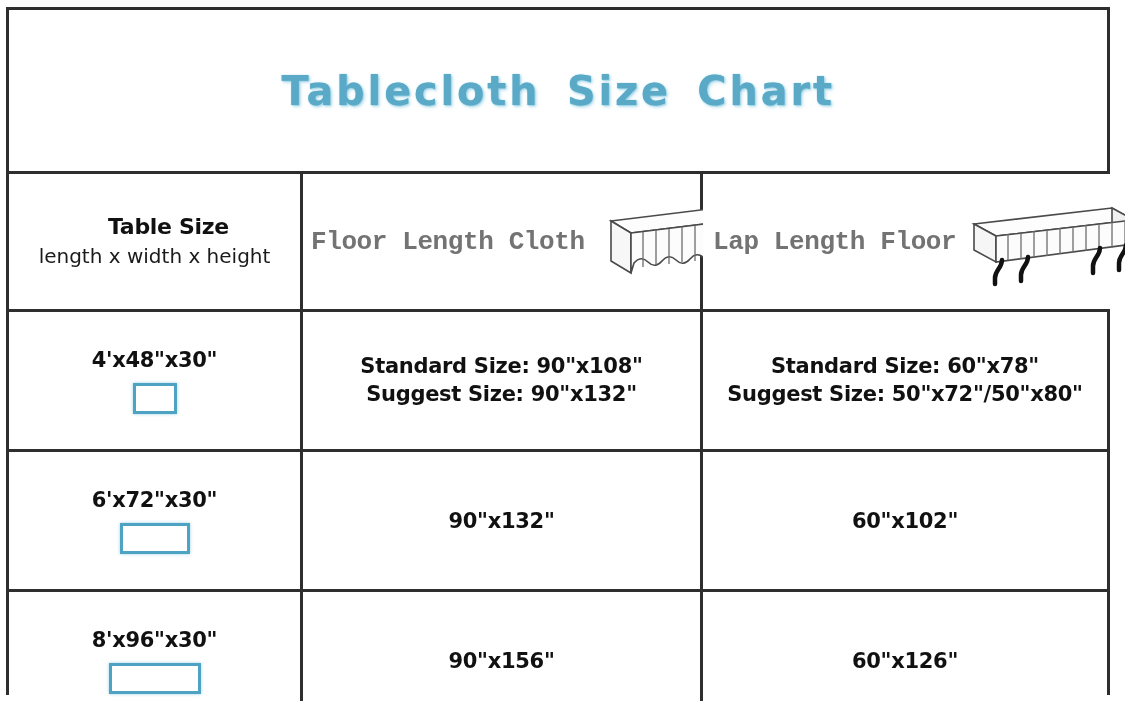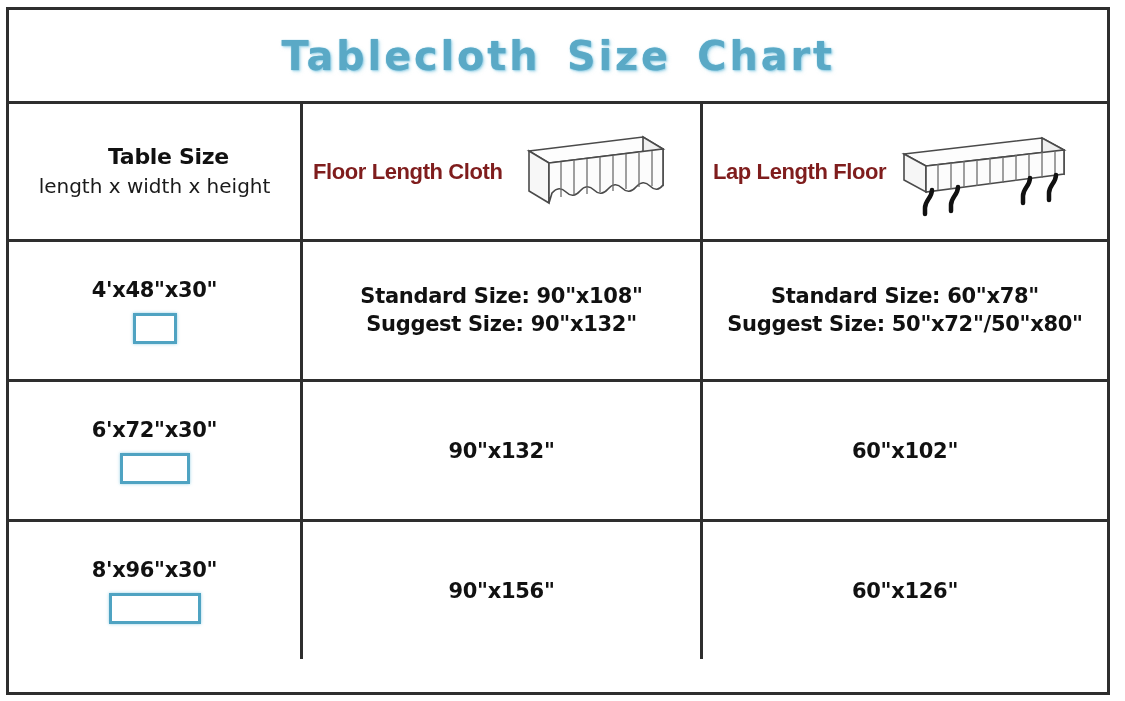--- a/index.html
+++ b/index.html
@@ -31,21 +31,21 @@
     height: 688px;
     box-sizing: border-box;
     border: 3px solid #2e2e2e;
     background: #ffffff;
     display: flex;
     flex-direction: column;
   }
 
   
   .title-band {
-    height: 94px;
+    height: 164px;
     box-sizing: border-box;
     border-bottom: 3px solid #2e2e2e;
     display: flex;
     align-items: center;
     justify-content: center;
     background: #ffffff;
     flex: 0 0 auto;
   }
   .chart-title {
     font-family: "DejaVu Sans", "Liberation Sans", sans-serif;
@@ -122,24 +122,24 @@
 
   .hdr-with-icon {
     display: flex;
     align-items: center;
     justify-content: flex-start;
     width: 100%;
     padding-left: 4px;
     gap: 4px;
   }
   .hdr-label-inline {
-    font-family: Liberation Sans, sans-serif;
-    font-size: 22px;
-    font-weight: bold;
-    color: #7f1d1d;
+    font-family: Liberation Mono, monospace;
+    font-size: 26px;
+    font-weight: bold;
+    color: #737373;
     letter-spacing: -0.4px;
     white-space: nowrap;
   }
   .cloth-icon { flex: 0 0 auto; display: block; }
 
   
   .size-stack {
     display: flex;
     flex-direction: column;
     align-items: center;

